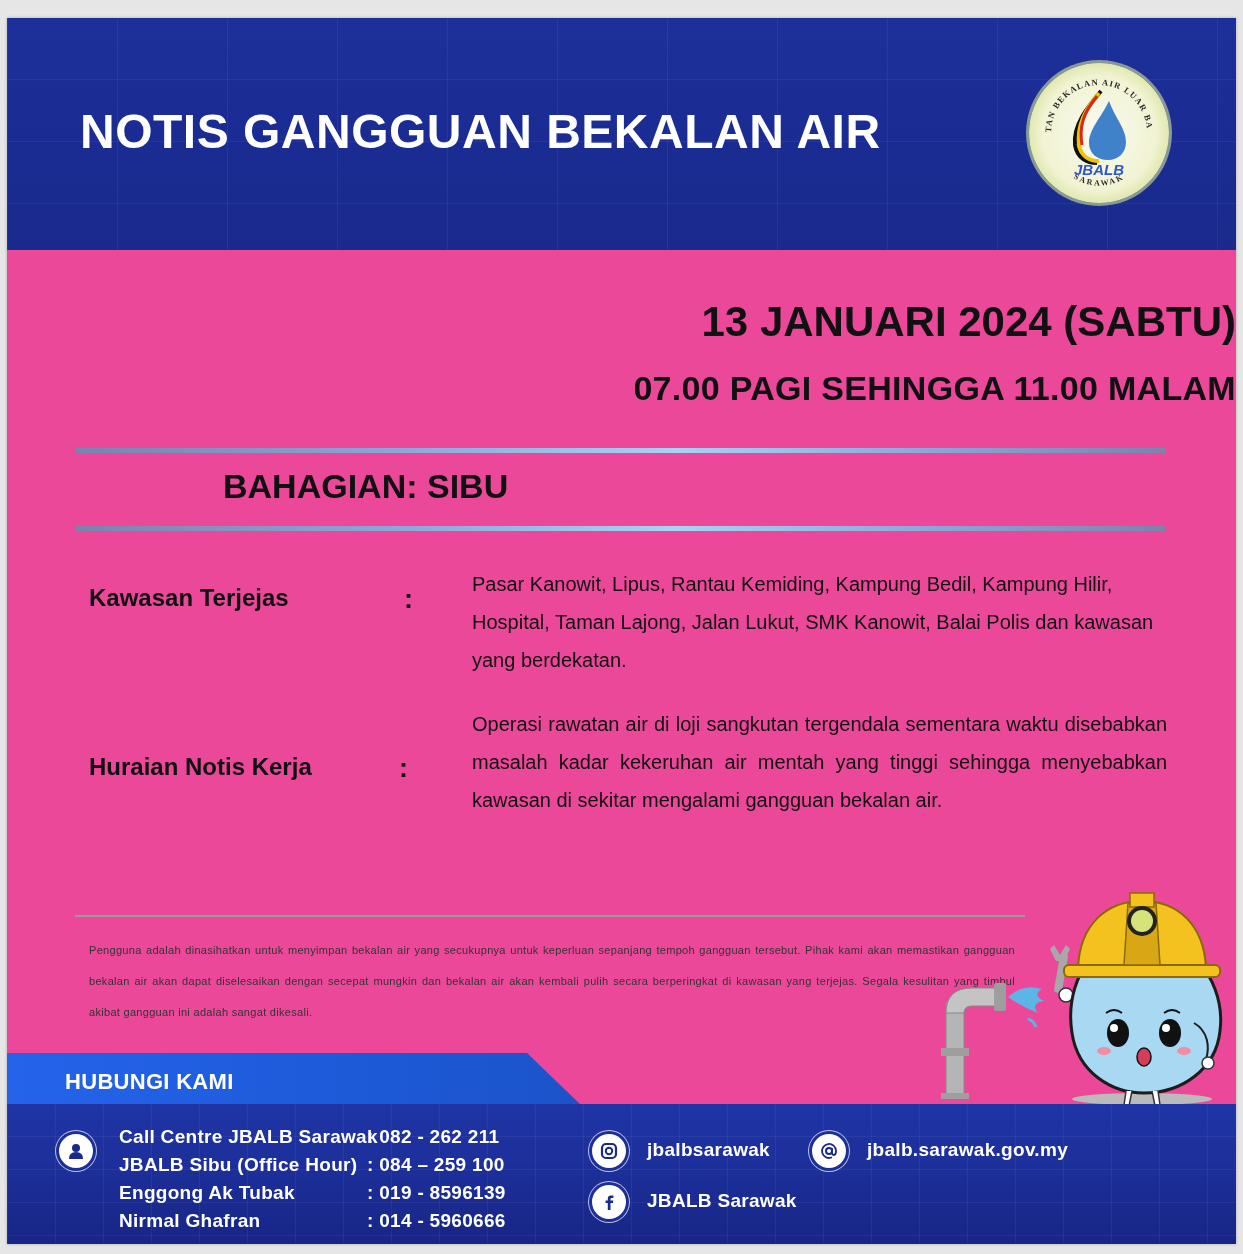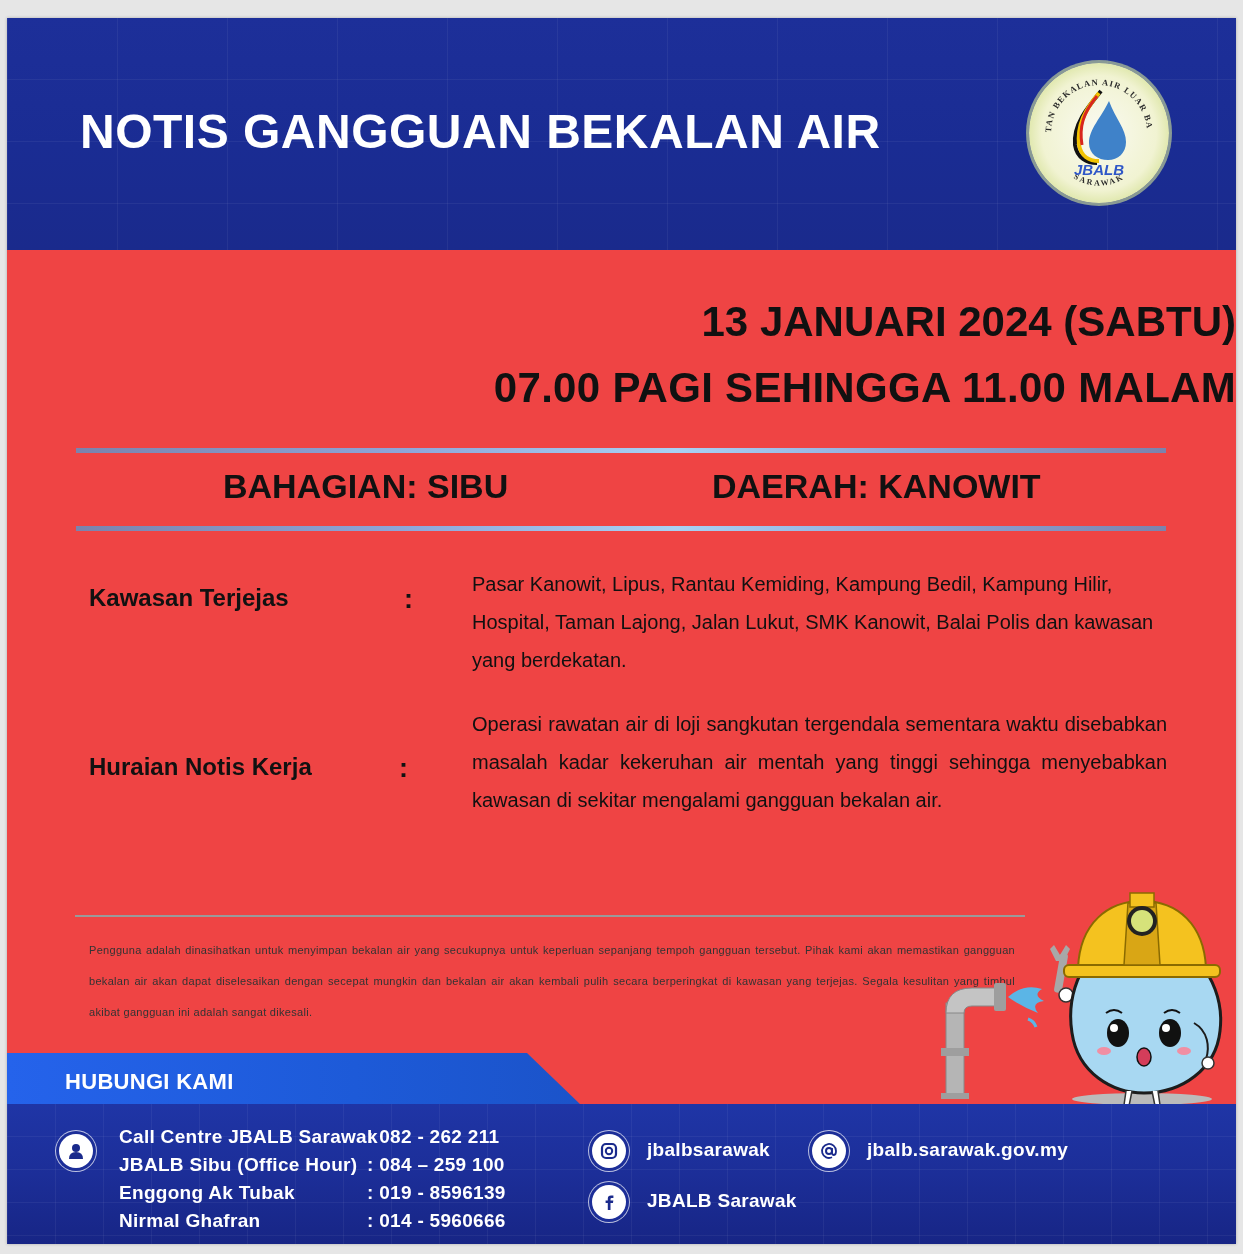--- a/index.html
+++ b/index.html
@@ -6,21 +6,21 @@
     html, body {
       width: 1243px; height: 1254px;
       background: #e6e6e6;
       font-family: "Liberation Sans", sans-serif;
       overflow: hidden;
     }
     .poster {
       position: absolute;
       left: 7px; top: 18px;
       width: 1229px; height: 1226px;
-      background: #ef4444;
+      background: #ec4899;
       box-shadow: 0 0 3px rgba(0,0,0,0.25);
       overflow: hidden;
     }
     
     .header {
       position: absolute; left: 0; top: 0;
       width: 1229px; height: 232px;
       background: linear-gradient(180deg, #1d2f99 0%, #1a2c93 55%, #1a2a8c 100%);
       overflow: hidden;
     }
@@ -50,21 +50,21 @@
     .logo svg { position: absolute; left: 0; top: 0; }
 
     
     .date-block {
       position: absolute; left: 0; top: 272px; width: 1229px;
       text-align: right;
       color: #111;
       font-weight: bold;
     }
     .date-line { font-size: 42px; line-height: 64px; }
-    .time-line { font-size: 42px; line-height: 68px; letter-spacing: 0.3px; }
+    .time-line { font-size: 34px; line-height: 68px; letter-spacing: 0.3px; }
 
     .rule {
       position: absolute; left: 69px; width: 1090px; height: 5px;
       background: linear-gradient(90deg, #7b83ad 0%, #8ea6d9 30%, #a9d2f4 55%, #8ea6d9 78%, #7b83ad 100%);
     }
     .region-row {
       position: absolute; left: 0; top: 445px; width: 1229px; height: 50px;
       font-weight: bold; font-size: 34px; color: #111;
     }
     .region-bahagian { position: absolute; left: 216px; top: 4px; }
@@ -158,21 +158,20 @@
   </div>
 
   <div class="date-block">
     <div class="date-line">13 JANUARI 2024 (SABTU)</div>
     <div class="time-line">07.00 PAGI SEHINGGA 11.00 MALAM</div>
   </div>
 
   <div class="rule" style="top: 430px;"></div>
   <div class="region-row">
     <span class="region-bahagian">BAHAGIAN: SIBU</span>
-    <span class="region-daerah">DAERAH: KANOWIT</span>
   </div>
   <div class="rule" style="top: 508px;"></div>
 
   <div class="field-label" style="top: 566px;">Kawasan Terjejas</div>
   <div class="field-colon" style="left: 397px; top: 566px;">:</div>
   <div class="field-value" style="top: 547px;">Pasar Kanowit, Lipus, Rantau Kemiding, Kampung Bedil, Kampung Hilir, Hospital, Taman Lajong, Jalan Lukut, SMK Kanowit, Balai Polis dan kawasan yang berdekatan.</div>
 
   <div class="field-label" style="top: 735px;">Huraian Notis Kerja</div>
   <div class="field-colon" style="left: 392px; top: 735px;">:</div>
   <div class="field-value justify" style="top: 687px;">Operasi rawatan air di loji sangkutan tergendala sementara waktu disebabkan masalah kadar kekeruhan air mentah yang tinggi sehingga menyebabkan kawasan di sekitar mengalami gangguan bekalan air.</div>

